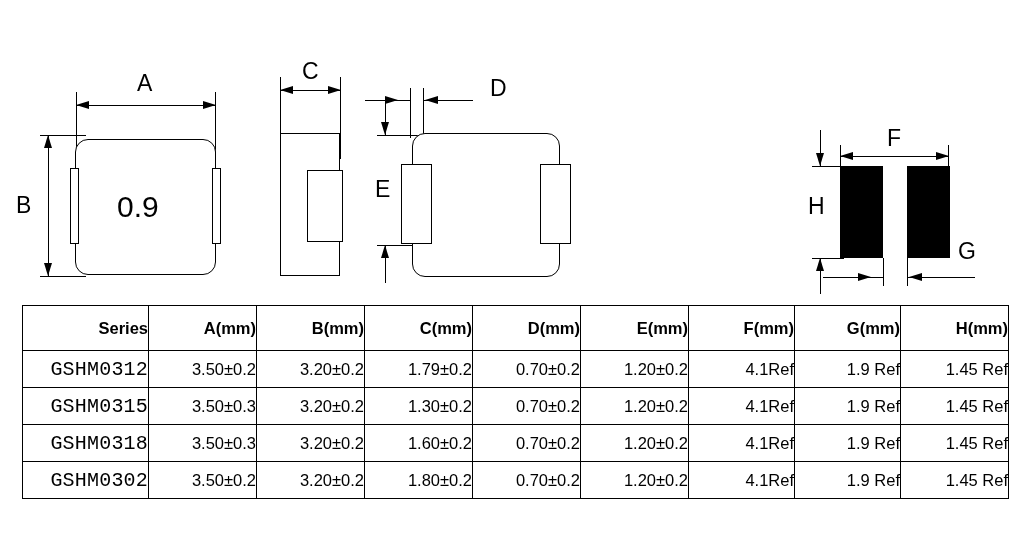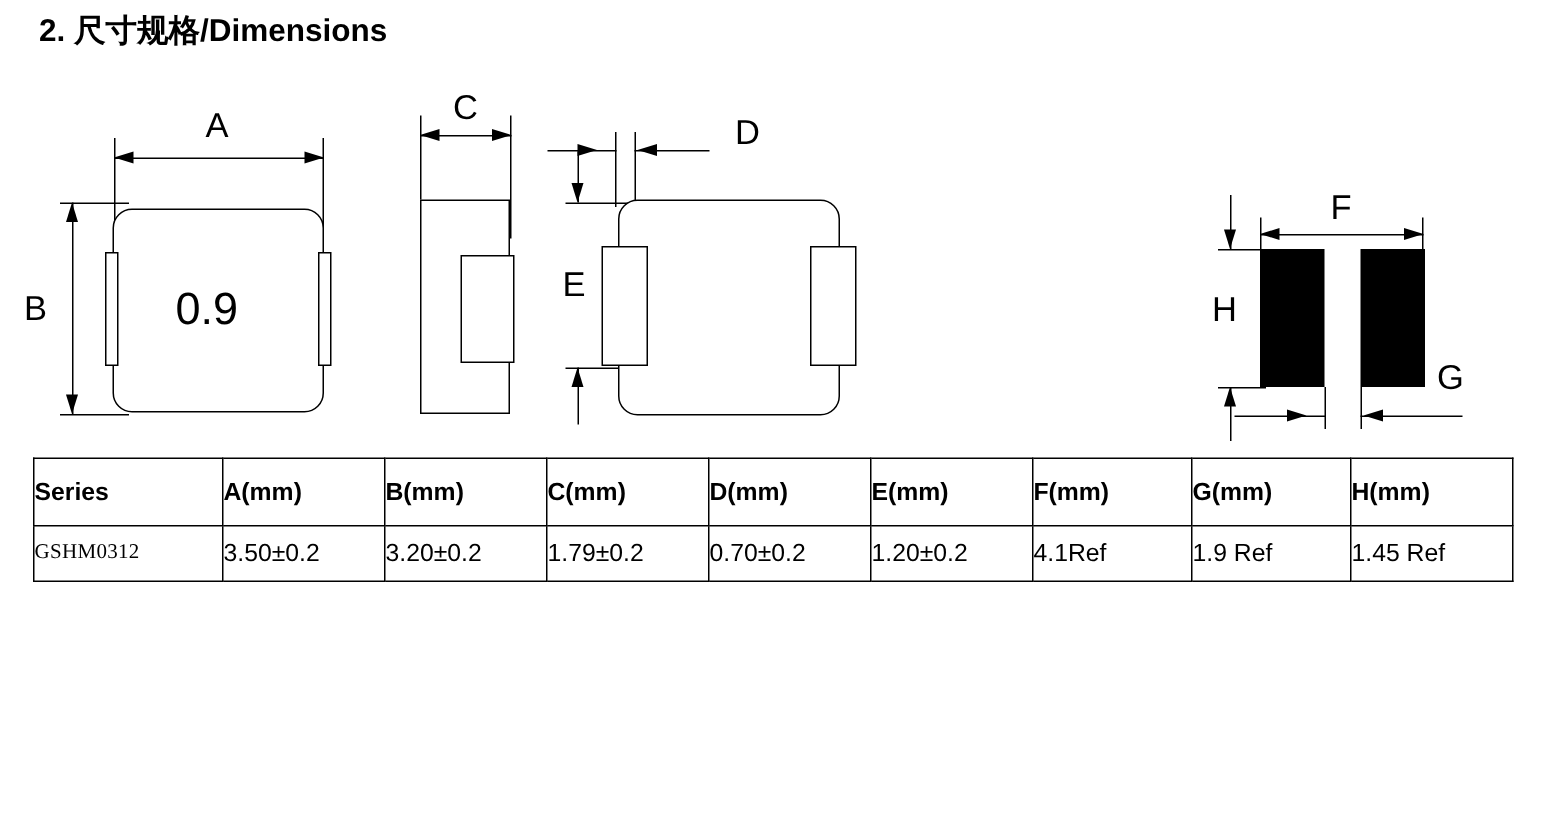--- a/index.html
+++ b/index.html
@@ -127,57 +127,56 @@
   table.dims {
     position: absolute;
     left: 22px;
     top: 305px;
     width: 986px;
     border-collapse: collapse;
     table-layout: fixed;
   }
   table.dims th, table.dims td {
     border: 1.4px solid #000;
-    text-align: left;
+    text-align: right;
     vertical-align: middle;
     padding: 0;
     font-size: 16.5px;
   }
   table.dims th {
     height: 44px;
     font-weight: bold;
     font-family: "Liberation Sans", sans-serif;
   }
   table.dims td {
     height: 36px;
     font-weight: normal;
     font-family: Liberation Sans, sans-serif;
   }
   table.dims td.series {
-    font-family: Liberation Serif, serif;
-    font-size: 14px;
+    font-family: Liberation Mono, monospace;
+    font-size: 20px;
     letter-spacing: 0.2px;
   }
 
   
   .marking-note {
     position: absolute;
     left: 26px;
     top: 510px;
     font-size: 17px;
     font-weight: bold;
     white-space: nowrap;
   }
 </style>
 </head>
 <body>
 
 <div class="page">
 
-  <div class="title">2. 尺寸规格/Dimensions</div>
 
   <div class="drawings">
 
     <div class="abs" style="left:0;top:0;width:260px;height:245px;">
 
       <div class="ln-v" style="left:76px;top:37px;height:116px;"></div>
       <div class="ln-v" style="left:215px;top:37px;height:116px;"></div>
 
       <div class="ln-h" style="left:76px;top:50px;width:140px;"></div>
       <div class="ar ar-l" style="left:76px;top:45.5px;"></div>
@@ -300,17 +299,50 @@
         <td class="series">GSHM0312</td>
         <td>3.50±0.2</td>
         <td>3.20±0.2</td>
         <td>1.79±0.2</td>
         <td>0.70±0.2</td>
         <td>1.20±0.2</td>
         <td>4.1Ref</td>
         <td>1.9 Ref</td>
         <td>1.45 Ref</td>
       </tr>
+      <tr>
+        <td class="series">GSHM0315</td>
+        <td>3.50±0.3</td>
+        <td>3.20±0.2</td>
+        <td>1.30±0.2</td>
+        <td>0.70±0.2</td>
+        <td>1.20±0.2</td>
+        <td>4.1Ref</td>
+        <td>1.9 Ref</td>
+        <td>1.45 Ref</td>
+      </tr>
+      <tr>
+        <td class="series">GSHM0318</td>
+        <td>3.50±0.3</td>
+        <td>3.20±0.2</td>
+        <td>1.60±0.2</td>
+        <td>0.70±0.2</td>
+        <td>1.20±0.2</td>
+        <td>4.1Ref</td>
+        <td>1.9 Ref</td>
+        <td>1.45 Ref</td>
+      </tr>
+      <tr>
+        <td class="series">GSHM0302</td>
+        <td>3.50±0.2</td>
+        <td>3.20±0.2</td>
+        <td>1.80±0.2</td>
+        <td>0.70±0.2</td>
+        <td>1.20±0.2</td>
+        <td>4.1Ref</td>
+        <td>1.9 Ref</td>
+        <td>1.45 Ref</td>
+      </tr>
     </tbody>
   </table>
 
 
 </div>
 
 </body></html>

